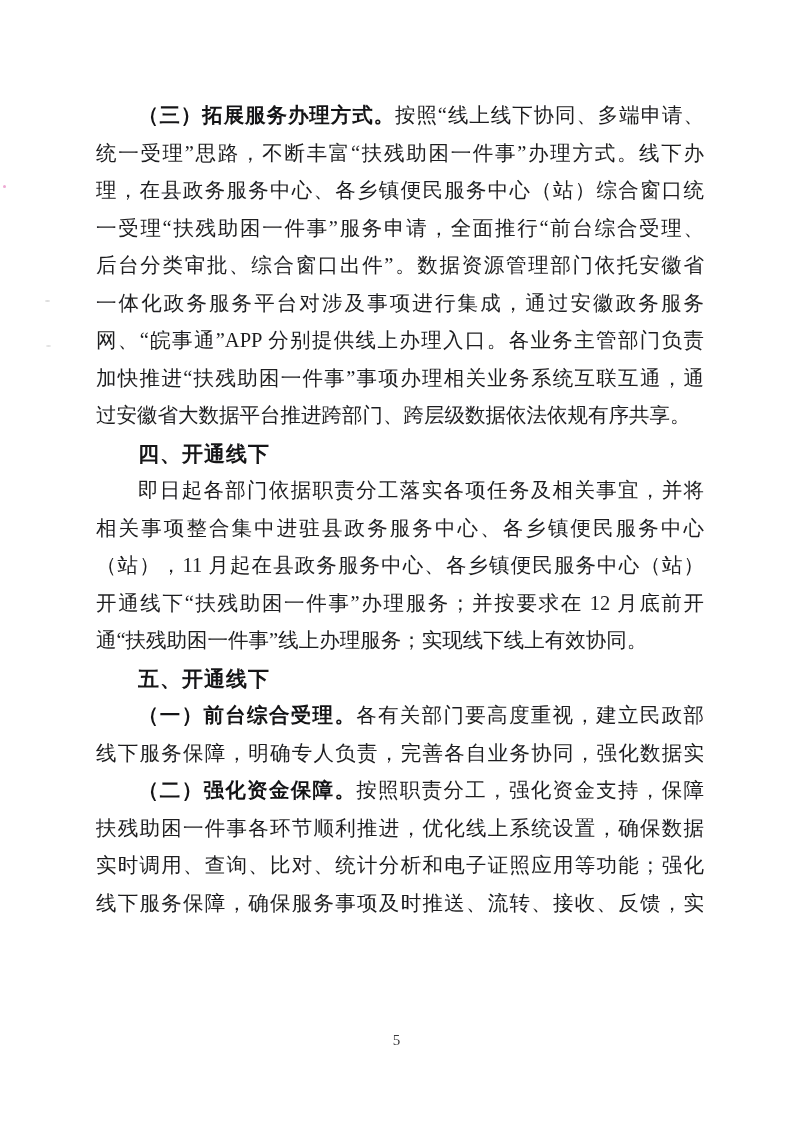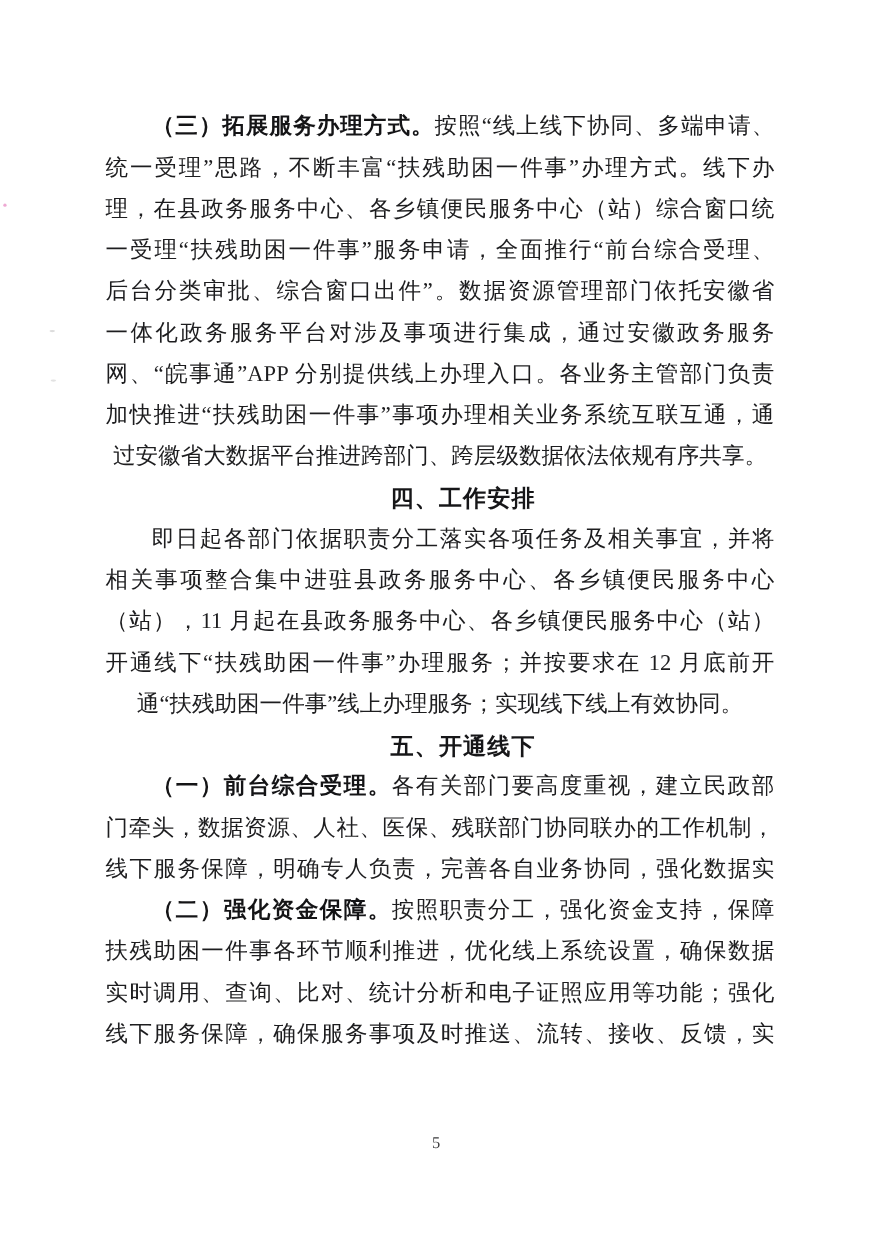--- a/index.html
+++ b/index.html
@@ -16,21 +16,21 @@
     position: absolute;
     left: 96px;
     top: 97px;
     width: 608px;
   }
   .line {
     height: 37.5px;
     line-height: 37.5px;
     font-size: 20.5px;
     color: #1d1d1f;
-    text-align: center;
+    text-align: left;
   }
   .j {
     text-align: justify;
     text-align-last: justify;
     text-justify: inter-character;
   }
   .indent { text-indent: 42px; }
   .lead {
     font-weight: bold;
     color: #141416;
@@ -71,33 +71,32 @@
 
     <div class="line j">统一受理”思路，不断丰富“扶残助困一件事”办理方式。线下办</div>
     <div class="line j">理，在县政务服务中心、各乡镇便民服务中心（站）综合窗口统</div>
     <div class="line j">一受理“扶残助困一件事”服务申请，全面推行“前台综合受理、</div>
     <div class="line j">后台分类审批、综合窗口出件”。数据资源管理部门依托安徽省</div>
     <div class="line j">一体化政务服务平台对涉及事项进行集成，通过安徽政务服务</div>
     <div class="line j">网、“皖事通”APP 分别提供线上办理入口。各业务主管部门负责</div>
     <div class="line j">加快推进“扶残助困一件事”事项办理相关业务系统互联互通，通</div>
     <div class="line">过安徽省大数据平台推进跨部门、跨层级数据依法依规有序共享。</div>
 
-    <div class="line indent heading">四、工作安排</div>
+    <div class="line indent heading">四、开通线下</div>
 
     <div class="line indent j">即日起各部门依据职责分工落实各项任务及相关事宜，并将</div>
     <div class="line j">相关事项整合集中进驻县政务服务中心、各乡镇便民服务中心</div>
     <div class="line j">（站），11 月起在县政务服务中心、各乡镇便民服务中心（站）</div>
     <div class="line j">开通线下“扶残助困一件事”办理服务；并按要求在 12 月底前开</div>
     <div class="line">通“扶残助困一件事”线上办理服务；实现线下线上有效协同。</div>
 
     <div class="line indent heading">五、开通线下</div>
 
     <div class="line indent j"><span class="lead">（一）前台综合受理。</span><span>各有关部门要高度重视，建立民政部</span></div>
 
-    <div class="line j">门牵头，数据资源、人社、医保、残联部门协同联办的工作机制，</div>
     <div class="line j">线下服务保障，明确专人负责，完善各自业务协同，强化数据实</div>
 
     <div class="line indent j"><span class="lead">（二）强化资金保障。</span><span>按照职责分工，强化资金支持，保障</span></div>
 
     <div class="line j">扶残助困一件事各环节顺利推进，优化线上系统设置，确保数据</div>
     <div class="line j">实时调用、查询、比对、统计分析和电子证照应用等功能；强化</div>
     <div class="line j">线下服务保障，确保服务事项及时推送、流转、接收、反馈，实</div>
 
   </div>
 

